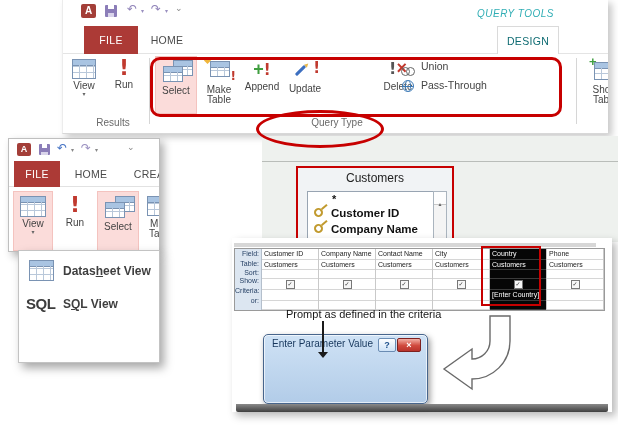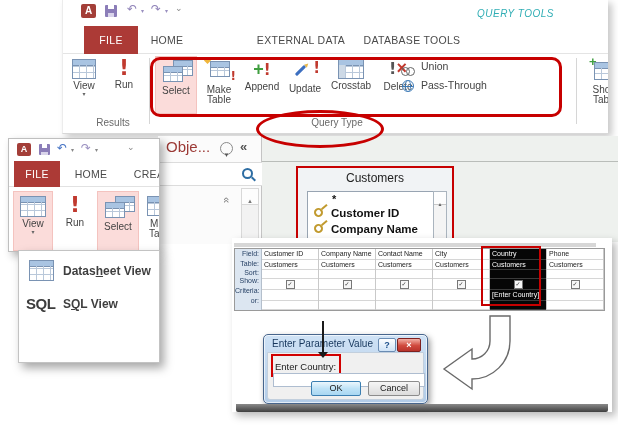--- a/index.html
+++ b/index.html
@@ -67,22 +67,21 @@
     <div class="abs" style="left:78px;top:7px;font-size:6px;color:#9a90c0;">▾</div>
     <div class="abs" style="left:88px;top:2px;font-size:12px;color:#8f82b8;">↷</div>
     <div class="abs" style="left:102px;top:7px;font-size:6px;color:#9a90c0;">▾</div>
     <div class="abs" style="left:112px;top:3px;font-size:9px;color:#888;">⌄</div>
 
     <div class="abs" style="left:414px;top:8px;font-size:10px;color:#31aeb5;letter-spacing:.5px;font-style:italic;">QUERY TOOLS</div>
 
     <div class="abs" style="left:0;top:26px;width:546px;height:28px;border-bottom:1px solid #e4e4e4;">
       <div class="abs tabtxt" style="left:21px;width:54px;height:28px;background:#ac3a36;color:#fff;">FILE</div>
       <div class="abs tabtxt" style="left:80px;width:48px;">HOME</div>
-      <div class="abs tabtxt" style="left:190px;width:96px;">EXTERNAL DATA</div>
-      <div class="abs tabtxt" style="left:294px;width:110px;">DATABASE TOOLS</div>
+      <div class="abs tabtxt" style="left:434px;width:62px;height:28px;background:#fff;border:1px solid #dadada;border-bottom:none;color:#0e6b72;">DESIGN</div>
     </div>
 
     <div class="abs" style="left:2px;top:56px;width:38px;height:58px;text-align:center;">
       <div class="ticon" style="width:24px;height:20px;margin:3px auto 2px;">
           <div class="th"></div>
           <div class="tg"></div>
         </div>
       <div class="rbtn-label">View</div>
       <div style="font-size:6px;color:#666;line-height:7px;">▾</div>
     </div>
@@ -127,28 +126,20 @@
     </div>
 
     <div class="abs" style="left:221px;top:56px;width:42px;height:58px;text-align:center;">
       <div class="abs" style="left:8px;top:6px;width:26px;height:18px;">
         <div class="pencil" style="position:absolute;left:2px;top:7px;"></div>
         <span class="excl" style="position:absolute;right:-2px;top:-3px;font-size:15px;">!</span>
       </div>
       <div class="rbtn-label" style="margin-top:28px;">Update</div>
     </div>
 
-    <div class="abs" style="left:265px;top:56px;width:46px;height:58px;text-align:center;">
-      <div class="ticon" style="width:26px;height:20px;margin:3px auto 2px;">
-          <div class="th"></div>
-          <div class="tg"></div>
-        <div style="position:absolute;left:0;top:5px;bottom:0;width:6px;background:#cdd9e6;"></div>
-        </div>
-      <div class="rbtn-label">Crosstab</div>
-    </div>
 
     <div class="abs" style="left:314px;top:56px;width:42px;height:58px;text-align:center;">
       <div style="height:26px;line-height:24px;">
         <span class="excl" style="font-size:16px;color:#555;">!</span><span style="font-size:18px;font-weight:bold;color:#c0392e;">×</span>
       </div>
       <div class="rbtn-label">Delete</div>
     </div>
 
     <div class="abs" style="left:338px;top:78px;width:160px;height:17px;">
       <span class="globe" style="position:absolute;left:1px;top:2px;"></span>
@@ -168,36 +159,20 @@
             <div class="tg"></div>
           </div>
       </div>
       <div class="rbtn-label" style="margin-top:29px;">Show Table</div>
     </div>
 
     <div class="abs glabel" style="left:10px;top:117px;width:80px;">Results</div>
     <div class="abs glabel" style="left:230px;top:117px;width:88px;">Query Type</div>
   </div>
 
-  <div class="abs" style="left:158px;top:136px;width:104px;height:108px;background:#fbfbfb;border-right:1px solid #c4c4c4;z-index:10;">
-    <div class="abs" style="left:8px;top:2px;font-size:15px;color:#9c3a36;">Obje...</div>
-    <div class="abs" style="left:62px;top:6px;width:13px;height:13px;border:1px solid #8a8a8a;border-radius:50%;text-align:center;">
-      <span style="font-size:7px;color:#555;line-height:12px;">▾</span>
-    </div>
-    <div class="abs" style="left:82px;top:3px;font-size:13px;font-weight:bold;color:#555;">«</div>
-    <div class="abs" style="left:0;top:26px;width:104px;height:24px;background:#fff;border-top:1px solid #dcdcdc;border-bottom:1px solid #dcdcdc;">
-      <span class="mag" style="position:absolute;right:9px;top:5px;"></span>
-    </div>
-    <div class="abs" style="left:66px;top:58px;font-size:11px;color:#777;transform:rotate(90deg);">«</div>
-    <div class="abs" style="left:83px;top:52px;width:18px;height:56px;background:#f2f2f2;border:1px solid #d8d8d8;">
-      <div style="height:15px;background:#fdfdfd;border-bottom:1px solid #d8d8d8;text-align:center;">
-        <span style="font-size:6px;color:#777;line-height:14px;">▲</span>
-      </div>
-    </div>
-  </div>
 
   <div class="abs" style="left:262px;top:136px;width:356px;height:106px;background:#eef1ee;z-index:5;">
     <div class="abs" style="left:0;top:25px;width:356px;height:1px;background:#b9bdb9;"></div>
 
     <div class="abs" style="left:34px;top:30px;width:158px;height:76px;background:#f1f3f5;border:2px solid #c70000;">
       <div style="text-align:center;font-size:12px;color:#222;padding-top:3px;">Customers</div>
       <div class="abs" style="left:9px;top:23px;width:128px;height:49px;background:#fff;border:1px solid #98a4b2;overflow:hidden;">
         <div style="font-size:11px;font-weight:bold;color:#111;padding:1px 0 0 24px;">*</div>
         <div style="font-size:11.5px;font-weight:bold;color:#111;padding:2px 0 0 6px;">
           <span class="key" style="margin-right:8px;"></span><span>Customer ID</span>
@@ -341,34 +316,27 @@
         <div class="gc h10">Phone</div>
         <div class="gc h9">Customers</div>
         <div class="gc h8"></div>
         <div class="gc h10" style="text-align:center;padding-left:0;"><span class="cb"><span class="cbk">✓</span></span></div>
         <div class="gc h10"></div>
         <div class="gc h8"></div>
       </div>
     </div>
     <div class="abs" style="left:249px;top:8px;width:60px;height:60px;border:2px solid #c70000;"></div>
 
+    <div class="abs" style="left:54px;top:70px;font-size:11px;color:#161616;">Prompt as defined in the criteria</div>
 
     <div class="abs" style="left:31px;top:96px;width:165px;height:70px;border-radius:5px;border:1px solid #47658c;
                 background:linear-gradient(#cfe2f5,#b2cce8);box-shadow:2px 3px 6px rgba(0,0,0,.4), inset 0 0 0 1px rgba(255,255,255,.65);">
       <div style="position:absolute;left:8px;top:3px;font-size:10px;color:#16365c;">Enter Parameter Value</div>
       <div class="win7btn" style="position:absolute;right:31px;top:3px;width:16px;height:12px;background:linear-gradient(#fdfeff,#cfe3f7);border:1px solid #6a8cb3;color:#1c4f8b;font-weight:bold;">?</div>
       <div class="win7btn" style="position:absolute;right:6px;top:3px;width:22px;height:12px;background:linear-gradient(#f3b0a5,#d0493d 55%,#b8332c);border:1px solid #7e211f;color:#fff;font-weight:bold;">×</div>
-      <div class="abs" style="left:3px;right:3px;top:17px;bottom:3px;background:#f0f0f0;border:1px solid #c2cfdd;border-radius:0 0 3px 3px;">
-        <div style="position:absolute;left:3px;top:1px;border:2px solid #d10000;padding:0 3px 1px 2px;">
-          <span style="font-size:9.5px;color:#1a1a1a;">Enter Country:</span>
-        </div>
-        <input style="position: absolute; left: 5px; top: 20px; width: 146px; height: 12px; border: 1px solid rgb(174, 189, 208); background: rgb(255, 255, 255); font-size: 9px; padding: 0px 2px;" value="">
-        <div class="win7btn" style="position:absolute;left:43px;bottom:3px;width:48px;height:13px;line-height:13px;background:linear-gradient(#ecf7fd,#bfe3f7 50%,#a9d7f2);border:1px solid #3c7fb1;color:#1a1a1a;">OK</div>
-        <div class="win7btn" style="position:absolute;left:100px;bottom:3px;width:50px;height:13px;line-height:13px;background:linear-gradient(#f6f6f6,#dcdcdc);border:1px solid #8c8c8c;color:#1a1a1a;">Cancel</div>
-      </div>
     </div>
 
     <div class="abs" style="left:90px;top:83px;width:2px;height:31px;background:#1a1a1a;z-index:5;"></div>
     <div class="abs" style="left:86px;top:114px;width:0;height:0;border-left:5px solid transparent;border-right:5px solid transparent;border-top:6px solid #1a1a1a;z-index:5;"></div>
 
     <svg class="abs" style="left:209px;top:77px;" width="85" height="78" viewBox="0 0 85 78">
       <path d="M49 1 L69 1 L69 26 A38 38 0 0 1 31 64 L31 74 L3 54 L31 34 L31 44 A18 18 0 0 0 49 26 Z" fill="#ffffff" stroke="#6a6a6a" stroke-width="1.4"></path>
     </svg>
 
     <div class="abs" style="left:4px;top:166px;width:372px;height:8px;background:linear-gradient(#8a8a8a,#3f3f3f);border-radius:0 0 2px 2px;"></div>

